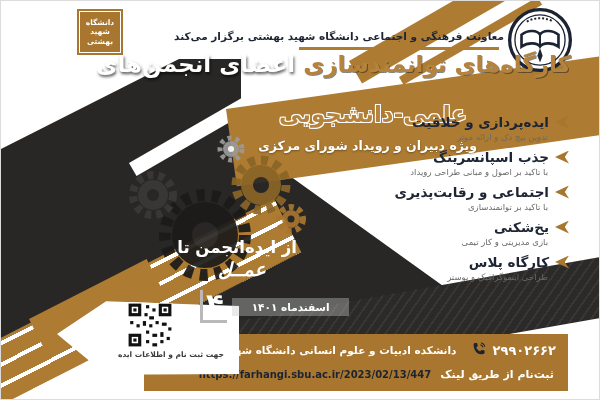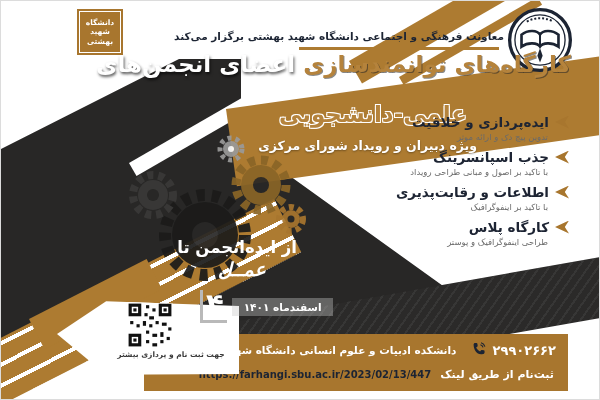--- a/index.html
+++ b/index.html
@@ -93,21 +93,21 @@
     color:#ffffff;font-weight:bold;line-height:1.2;}
   .slogan-l1{font-size:16.5px;white-space:nowrap;}
   .slogan-l2{font-size:19px;letter-spacing:2px;font-style:italic;}
   .date-row{left:199px;top:289px;z-index:6;display:flex;align-items:center;gap:5px;direction:ltr;}
   .date-day{
     color:#ffffff;font-size:29px;font-weight:bold;line-height:1;
     border-bottom:3px solid #b9b9b9;border-left:3px solid #b9b9b9;padding:0 3px 1px 3px;
   }
   .date-month{
     background:rgba(200,200,200,.38);color:#ffffff;font-size:10.5px;font-weight:bold;
-    padding:3px 12px;direction:rtl;white-space:nowrap;
+    padding:3px 20px;direction:rtl;white-space:nowrap;
   }
   
   .footer-bar{left:143px;top:333px;width:424px;height:57px;background:#a8762e;z-index:4;}
   .footer-row1{
     position:absolute;right:12px;top:7px;display:flex;align-items:center;gap:7px;direction:rtl;
   }
   .footer-phone{color:#ffffff;font-size:13px;font-weight:bold;letter-spacing:1px;}
   .footer-loc{color:#ffffff;font-size:10.5px;font-weight:bold;white-space:nowrap;margin-right:6px;}
   .footer-row2{
     position:absolute;right:14px;top:34px;display:flex;align-items:center;gap:9px;direction:rtl;
@@ -193,23 +193,30 @@
     <div class="ws-item">
       <div class="ws-title-row">
         <span class="ws-bullet"></span>
         <span class="ws-title">جذب اسپانسرینگ</span>
       </div>
       <div class="ws-desc">با تاکید بر اصول و مبانی طراحی رویداد</div>
     </div>
     <div class="ws-item">
       <div class="ws-title-row">
         <span class="ws-bullet"></span>
-        <span class="ws-title">اطلاعات و رقابت‌پذیری</span>
-      </div>
-      <div class="ws-desc">با تاکید بر اینفوگرافیک</div>
+        <span class="ws-title">اجتماعی و رقابت‌پذیری</span>
+      </div>
+      <div class="ws-desc">با تاکید بر توانمندسازی</div>
+    </div>
+    <div class="ws-item">
+      <div class="ws-title-row">
+        <span class="ws-bullet"></span>
+        <span class="ws-title">یخ‌شکنی</span>
+      </div>
+      <div class="ws-desc">بازی مدیریتی و کار تیمی</div>
     </div>
     <div class="ws-item">
       <div class="ws-title-row">
         <span class="ws-bullet"></span>
         <span class="ws-title">کارگاه پلاس</span>
       </div>
       <div class="ws-desc">طراحی اینفوگرافیک و پوستر</div>
     </div>
   </div>
 
@@ -267,16 +274,16 @@
         <rect x="26" y="16" width="2" height="2"></rect>
           <rect x="12" y="18" width="2" height="2"></rect>
         <rect x="16" y="20" width="3" height="2"></rect>
           <rect x="21" y="19" width="2" height="3"></rect>
         <rect x="25" y="22" width="2" height="2"></rect>
           <rect x="12" y="24" width="2" height="2"></rect>
         <rect x="16" y="26" width="3" height="2"></rect>
           <rect x="21" y="24" width="2" height="2"></rect>
       </g>
     </svg>
-    <div class="qr-line1">جهت ثبت نام و پردازی بیشتر</div>
+    <div class="qr-line1">جهت ثبت نام و اطلاعات ایده</div>
   </div>
 
 </div>
 
 </body></html>

